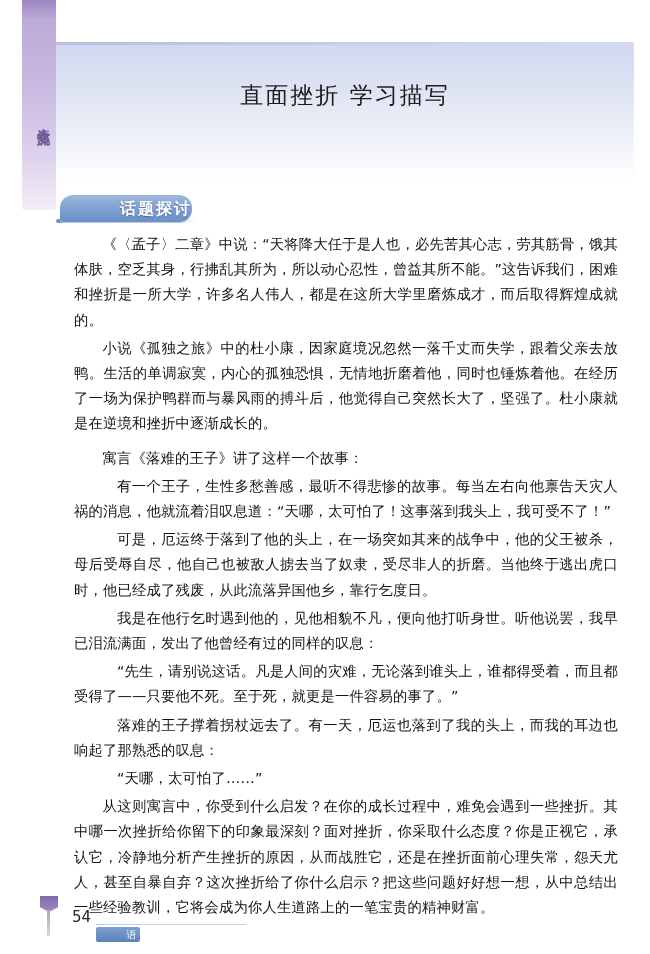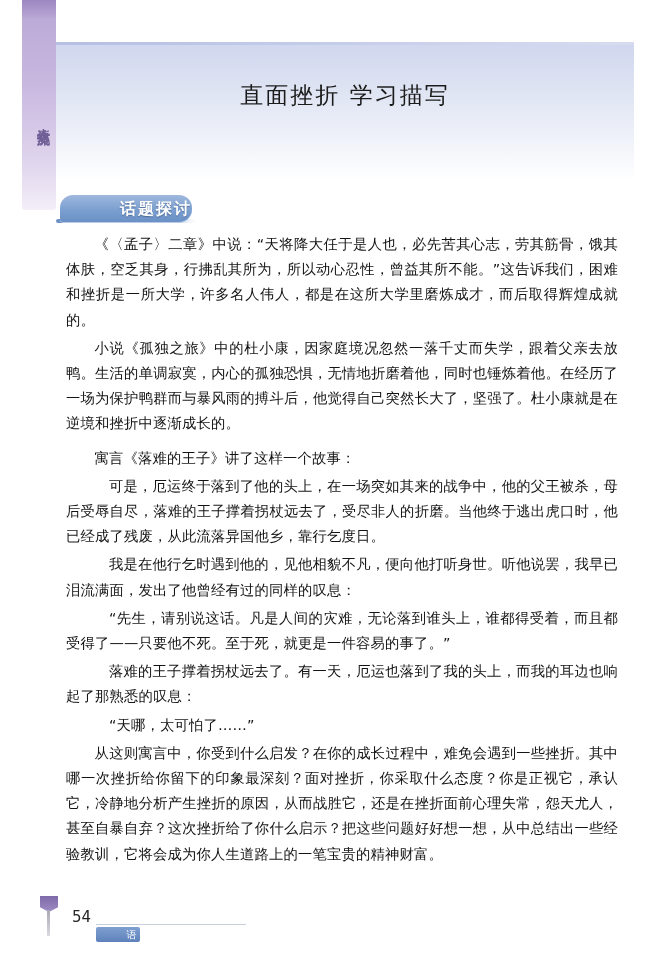--- a/index.html
+++ b/index.html
@@ -124,21 +124,21 @@
     left: 62px;
     top: 232px;
     width: 556px;
   }
   .para {
     font-family: "DejaVu Sans", sans-serif;
     font-size: 14.3px;
     line-height: 25.2px;
     color: #141414;
     text-align: justify;
-    margin: 0 0 3px 4px;
+    margin: 0 0 3px 12px;
     letter-spacing: .2px;
   }
   .indent2 { text-indent: 2em; }
   .indent3 { text-indent: 3em; }
   .gap { margin-top: 9px; }
 
   
   #footer-mark {
     position: absolute;
     left: 40px;
@@ -213,21 +213,22 @@
 
   <div id="banner-tail"></div>
   <div id="section-banner">
     <div id="section-banner-label">话题探讨</div>
   </div>
 
   <div id="content">
     <p class="para indent2">《〈孟子〉二章》中说：“天将降大任于是人也，必先苦其心志，劳其筋骨，饿其体肤，空乏其身，行拂乱其所为，所以动心忍性，曾益其所不能。”这告诉我们，困难和挫折是一所大学，许多名人伟人，都是在这所大学里磨炼成才，而后取得辉煌成就的。</p>
     <p class="para indent2">小说《孤独之旅》中的杜小康，因家庭境况忽然一落千丈而失学，跟着父亲去放鸭。生活的单调寂寞，内心的孤独恐惧，无情地折磨着他，同时也锤炼着他。在经历了一场为保护鸭群而与暴风雨的搏斗后，他觉得自己突然长大了，坚强了。杜小康就是在逆境和挫折中逐渐成长的。</p>
     <p class="para indent2 gap">寓言《落难的王子》讲了这样一个故事：</p>
-    <p class="para indent3">可是，厄运终于落到了他的头上，在一场突如其来的战争中，他的父王被杀，母后受辱自尽，落难的王子撑着拐杖远去了，受尽非人的折磨。当他终于逃出虎口时，他已经成了残废，从此流落异国他乡，靠行乞度日。</p>
+    <p class="para indent3">有一个王子，生性多愁善感，最听不得悲惨的故事。每当左右向他禀告天灾人祸的消息，他就流着泪叹息道：“天哪，太可怕了！这事落到我头上，我可受不了！”</p>
+    <p class="para indent3">可是，厄运终于落到了他的头上，在一场突如其来的战争中，他的父王被杀，母后受辱自尽，他自己也被敌人掳去当了奴隶，受尽非人的折磨。当他终于逃出虎口时，他已经成了残废，从此流落异国他乡，靠行乞度日。</p>
     <p class="para indent3">我是在他行乞时遇到他的，见他相貌不凡，便向他打听身世。听他说罢，我早已泪流满面，发出了他曾经有过的同样的叹息：</p>
     <p class="para indent3">“先生，请别说这话。凡是人间的灾难，无论落到谁头上，谁都得受着，而且都受得了——只要他不死。至于死，就更是一件容易的事了。”</p>
     <p class="para indent3">落难的王子撑着拐杖远去了。有一天，厄运也落到了我的头上，而我的耳边也响起了那熟悉的叹息：</p>
     <p class="para indent3">“天哪，太可怕了……”</p>
     <p class="para indent2">从这则寓言中，你受到什么启发？在你的成长过程中，难免会遇到一些挫折。其中哪一次挫折给你留下的印象最深刻？面对挫折，你采取什么态度？你是正视它，承认它，冷静地分析产生挫折的原因，从而战胜它，还是在挫折面前心理失常，怨天尤人，甚至自暴自弃？这次挫折给了你什么启示？把这些问题好好想一想，从中总结出一些经验教训，它将会成为你人生道路上的一笔宝贵的精神财富。</p>
   </div>
 
   <div id="footer-mark">
     <div class="flag"></div>
     <div class="pole"></div>

